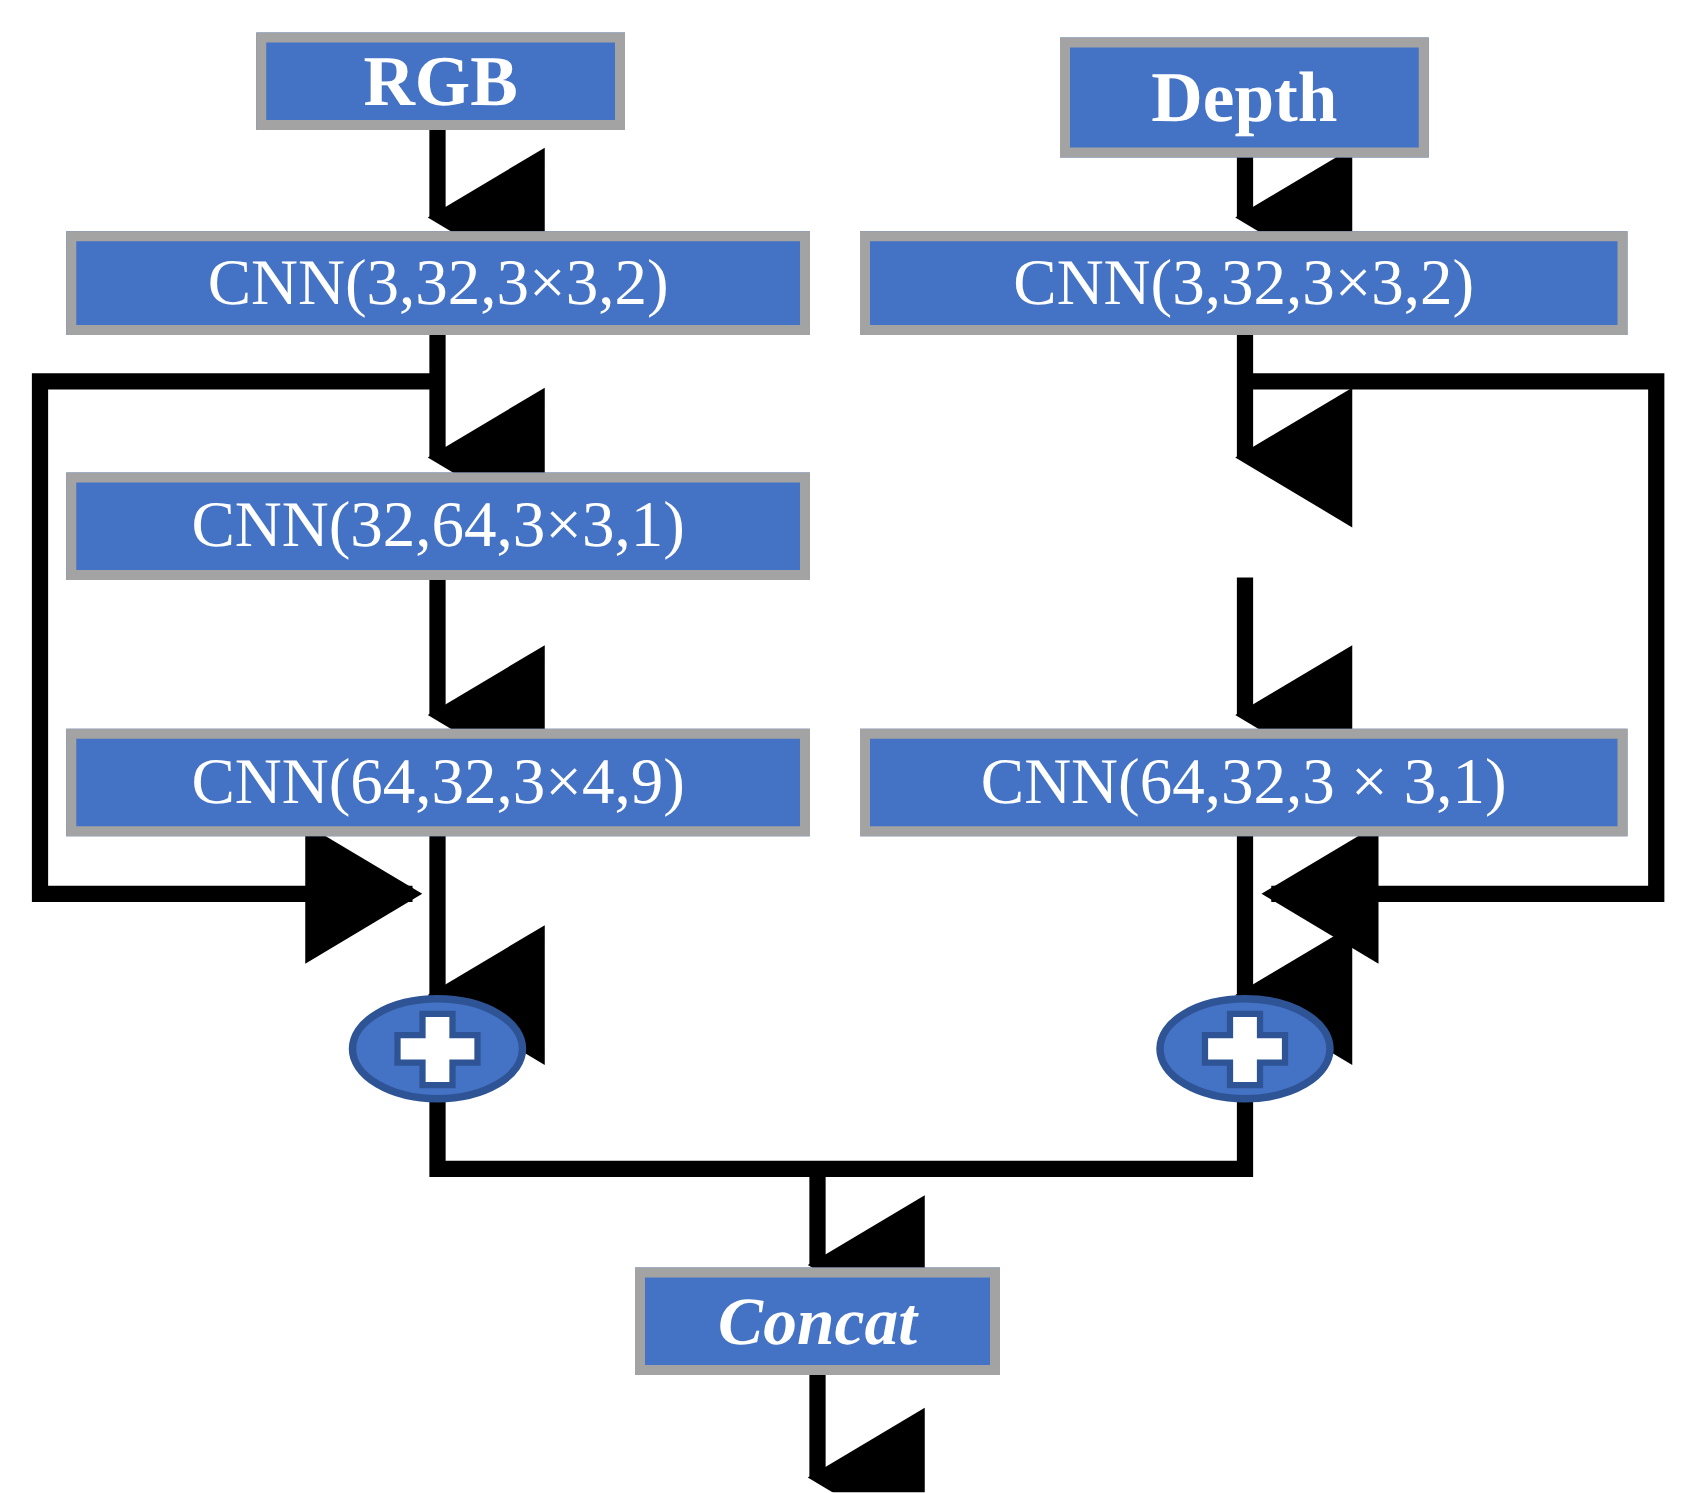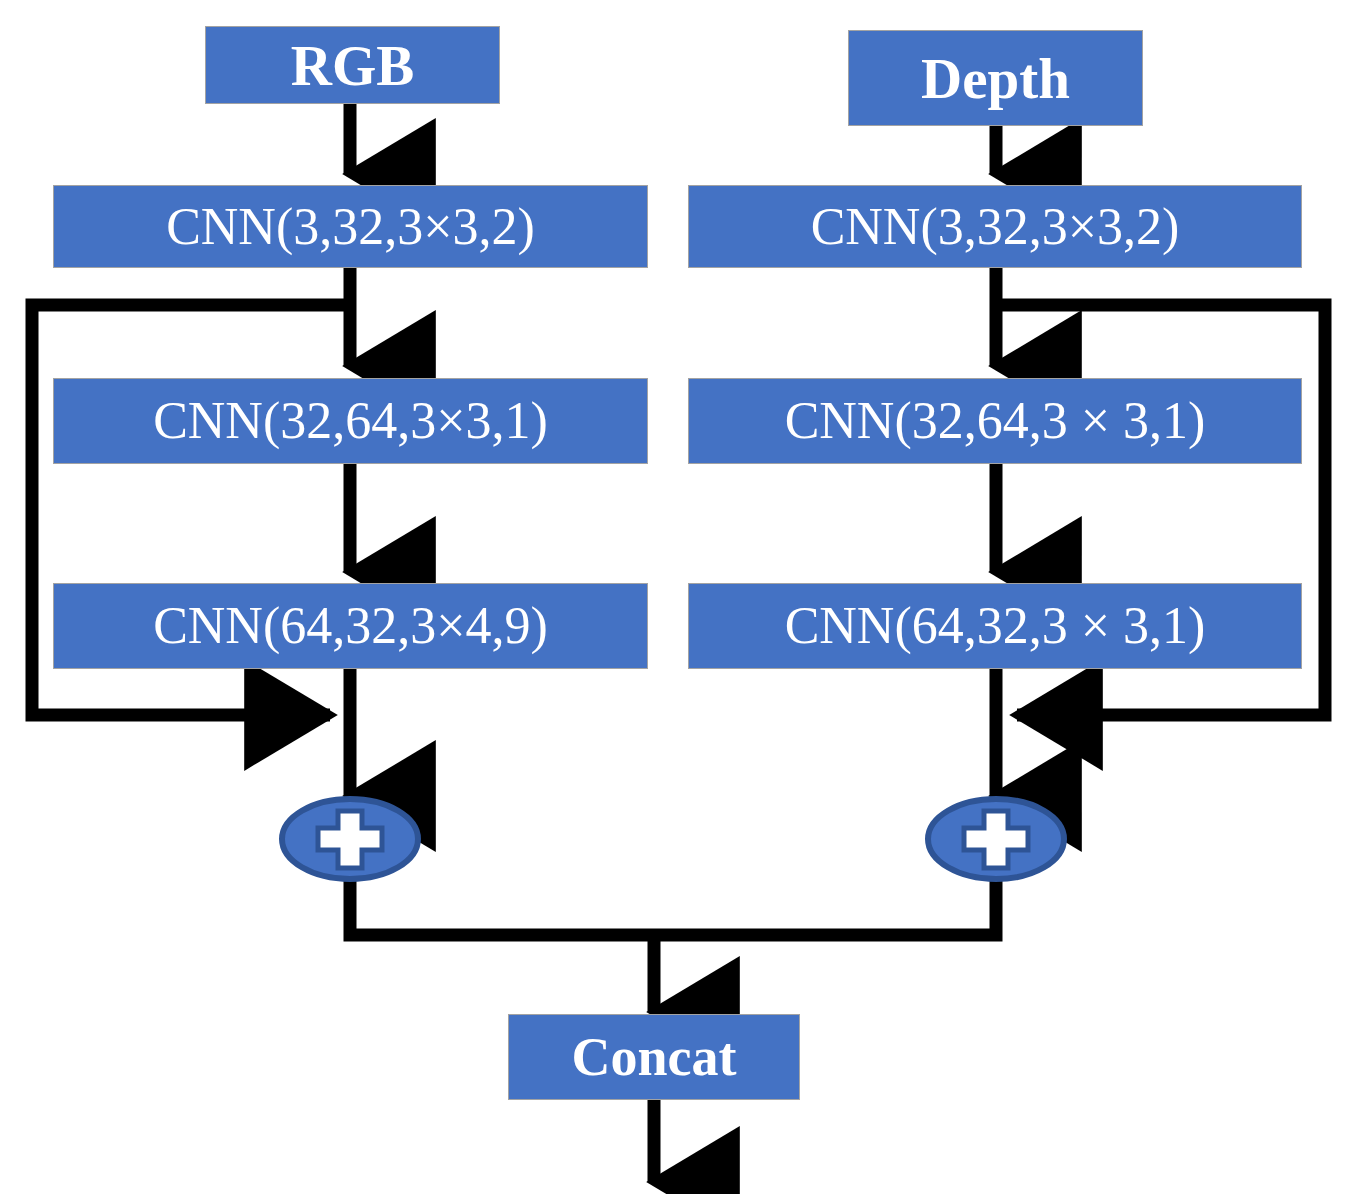--- a/index.html
+++ b/index.html
@@ -13,41 +13,42 @@
     width: 1359px;
     height: 1194px;
     background: #ffffff;
     overflow: hidden;
     font-family: "Liberation Serif", "DejaVu Serif", serif;
   }
   .node-box {
     position: absolute;
     box-sizing: border-box;
     background: #4472C4;
-    border: 1px solid #a3a3a3;
+    border: 8px solid #a3a3a3;
     color: #ffffff;
     display: flex;
     align-items: center;
     justify-content: center;
     text-align: center;
     line-height: 1;
     white-space: nowrap;
     letter-spacing: 0px;
   }
   .io-box {
     font-weight: bold;
     font-size: 57px;
   }
   .cnn-box {
     font-size: 52px;
     font-weight: normal;
   }
   .concat-box {
     font-weight: bold;
     font-size: 54px;
+    font-style: italic;
   }
   svg.wires {
     position: absolute;
     left: 0;
     top: 0;
     width: 1359px;
     height: 1194px;
     pointer-events: none;
   }
   .plus-node {
@@ -137,21 +138,20 @@
       <ellipse cx="72" cy="44" rx="68" ry="40" fill="#4472C4" stroke="#2E5496" stroke-width="6"></ellipse>
       <path d="M60,16 L84,16 L84,33 L104,33 L104,55 L84,55 L84,73 L60,73 L60,55 L40,55 L40,33 L60,33 Z" fill="#FFFFFF" stroke="#2E5496" stroke-width="5" stroke-linejoin="miter"></path>
     </svg>
     
   </div>
 
   <div class="node-box io-box" style="left:848px; top:30px; width:295px; height:96px;">Depth</div>
 
   <div class="node-box cnn-box" style="left:688px; top:185px; width:614px; height:83px;">CNN(3,32,3×3,2)</div>
 
-  <div class="node-box cnn-box" style="left:688px; top:378px; width:614px; height:86px;">CNN(32,64,3 × 3,1)</div>
 
   <div class="node-box cnn-box" style="left:688px; top:583px; width:614px; height:86px;text-align:right;">CNN(64,32,3 × 3,1)</div>
 
   <div class="plus-node" style="left:924px; top:795px; width:144px; height:88px;">
     <svg width="144" height="88" viewBox="0 0 144 88">
       <ellipse cx="72" cy="44" rx="68" ry="40" fill="#4472C4" stroke="#2E5496" stroke-width="6"></ellipse>
       <path d="M60,16 L84,16 L84,33 L104,33 L104,55 L84,55 L84,73 L60,73 L60,55 L40,55 L40,33 L60,33 Z" fill="#FFFFFF" stroke="#2E5496" stroke-width="5" stroke-linejoin="miter"></path>
     </svg>
     
   </div>

